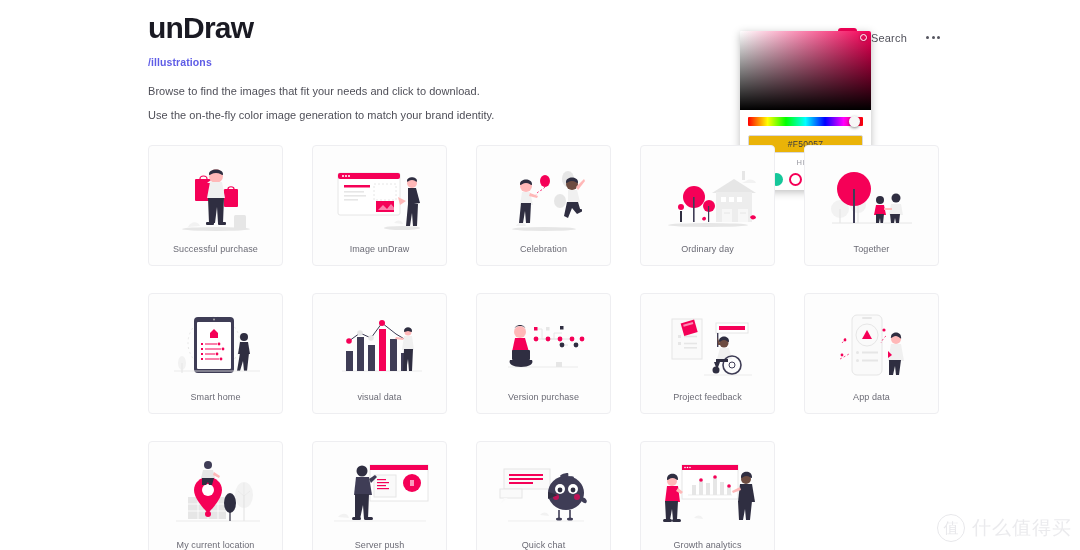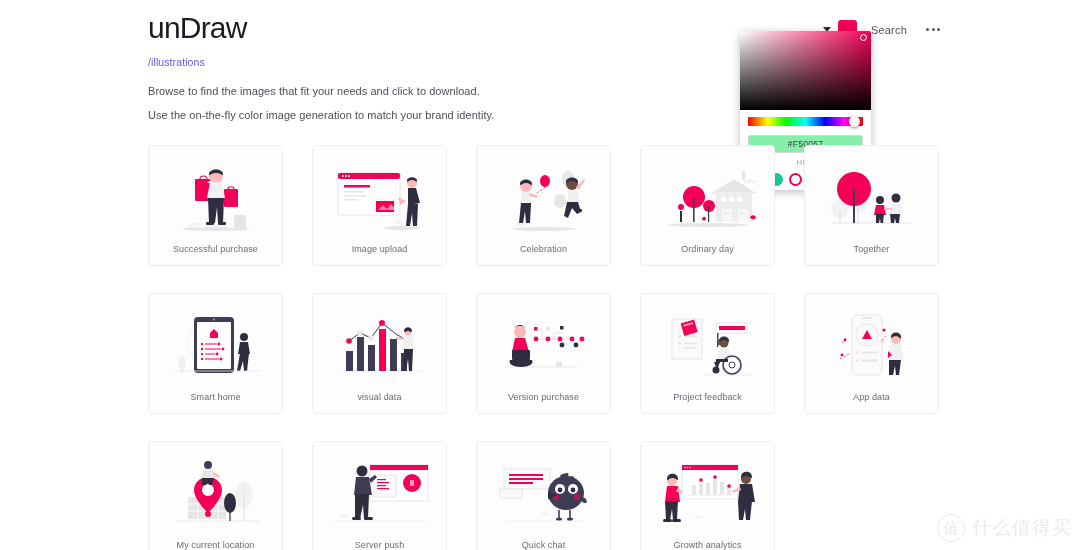--- a/index.html
+++ b/index.html
@@ -7,34 +7,34 @@
     width: 1080px; height: 550px;
     background: #ffffff;
     font-family: "Liberation Sans", sans-serif;
     overflow: hidden;
   }
   #app { position: relative; width: 1080px; height: 550px; background:#fff; }
 
   
   .content { position:absolute; left:148px; top:0; width:790px; }
   .brand {
-    font-size: 30px; font-weight: 400; letter-spacing:-0.8px;
+    font-size: 30px; font-weight: 700; letter-spacing:-0.8px;
     color:#1a1a23; margin-top: 11px; line-height: 34px;
   }
   .breadcrumb {
-    margin-top: 11px; font-size: 10.5px; font-weight:400;
+    margin-top: 11px; font-size: 10.5px; font-weight:700;
     color:#5e5ce6; letter-spacing:0.1px;
   }
   .desc {
     margin-top: 11px; font-size: 11px; color:#4e4e57;
     line-height: 24px; max-width: 350px; letter-spacing:0.05px;
   }
 
   
-  .topright { position:absolute; right:140px; top:20px; display:flex; align-items:center; gap:7px; }
+  .topright { position:absolute; right:140px; top:28px; display:flex; align-items:center; gap:7px; }
   .caret { width:0;height:0;border-left:4.5px solid transparent;border-right:4.5px solid transparent;
            border-top:5.5px solid #2c2c38; }
   .color-chip { width:19px;height:19px;border-radius:3px;background:#f50057; }
   .search-label { font-size:11px;color:#50505a;margin-left:7px; letter-spacing:.2px;}
   .dots { display:flex;gap:2.5px;margin-left:12px;align-items:center; }
   .dots i { width:3px;height:3px;border-radius:50%;background:#55555f;display:block; }
 
   
   .picker {
     position:absolute; left:740px; top:31px; width:131px; height:159px;
@@ -59,21 +59,21 @@
     background: linear-gradient(to right,
       #ff0000 0%, #ffff00 17%, #00ff00 33%, #00ffff 50%,
       #0000ff 67%, #ff00ff 83%, #ff0000 100%);
   }
   .hue-handle{
     position:absolute; top:-1px; left:101px; width:11px;height:11px;border-radius:50%;
     background:#f7f7f7; box-shadow:0 1px 3px rgba(0,0,0,.45);
   }
   .hex-input {
     margin-top:9px; width:115px; height:18px;
-    border:1px solid #d8d8dc; border-radius:2px; background:#86efac;
+    border:1px solid #d8d8dc; border-radius:2px; background:#eab308;
     font-family:"Liberation Sans", sans-serif; font-size:8.5px; color:#3a3a42;
     text-align:center; outline:none; letter-spacing:.3px;
   }
   .hex-label{ margin-top:5px; text-align:center; font-size:7.5px; color:#9a9aa2; letter-spacing:.9px; }
   .swatches{ display:flex; justify-content:space-between; padding:6px 2px 0 2px; }
   .sw{ width:13px;height:13px;border-radius:50%; }
   .sw.ring{ background:#fff !important; border:2px solid #f50057; }
 
   
   .grid {
@@ -192,21 +192,21 @@
  <rect x="50" y="42" width="18" height="11" fill="#f50057"></rect>
             <path d="M52 51l5-5 4 4 4-5 5 6z" fill="#fff" opacity=".5"></path>
  <path d="M72 38l8 4-6 4z" fill="#ffb8b8"></path>
  <circle cx="86" cy="24" r="5" fill="#ffb8b8"></circle>
             <path d="M81 22c0-5 10-5 10 0 0 2-2-1-5-1s-5 3-5 1z" fill="#2f2e41"></path>
  <path d="M82 29h8l4 15-12 2z" fill="#2f2e41"></path>
  <path d="M82 45h10l-1 22h-4l-1-13-2 13h-4z" fill="#2f2e41"></path>
  <path d="M68 64c3-4 8-3 9 1z" fill="#f2f2f2"></path>
           </svg>
         </div>
-        <div class="card-label">Image upload</div>
+        <div class="card-label">Image unDraw</div>
       </div>
       <div class="card">
         <div class="art">
           <svg width="108" height="76" viewBox="0 0 108 76">
             <ellipse cx="54" cy="70" rx="32" ry="2" fill="#e6e6e6"></ellipse>
  <ellipse cx="78" cy="20" rx="6" ry="8" fill="#e6e6e6"></ellipse>
             <ellipse cx="70" cy="42" rx="6" ry="7" fill="#e6e6e6"></ellipse>
  <path d="M26 67c3-5 9-4 10 0z" fill="#f2f2f2"></path>
  <ellipse cx="55" cy="22" rx="5" ry="6" fill="#f50057"></ellipse>
             <path d="M55 28c-3 4-8 4-9 8" stroke="#f50057" stroke-width=".8" fill="none" stroke-dasharray="2 2"></path>

